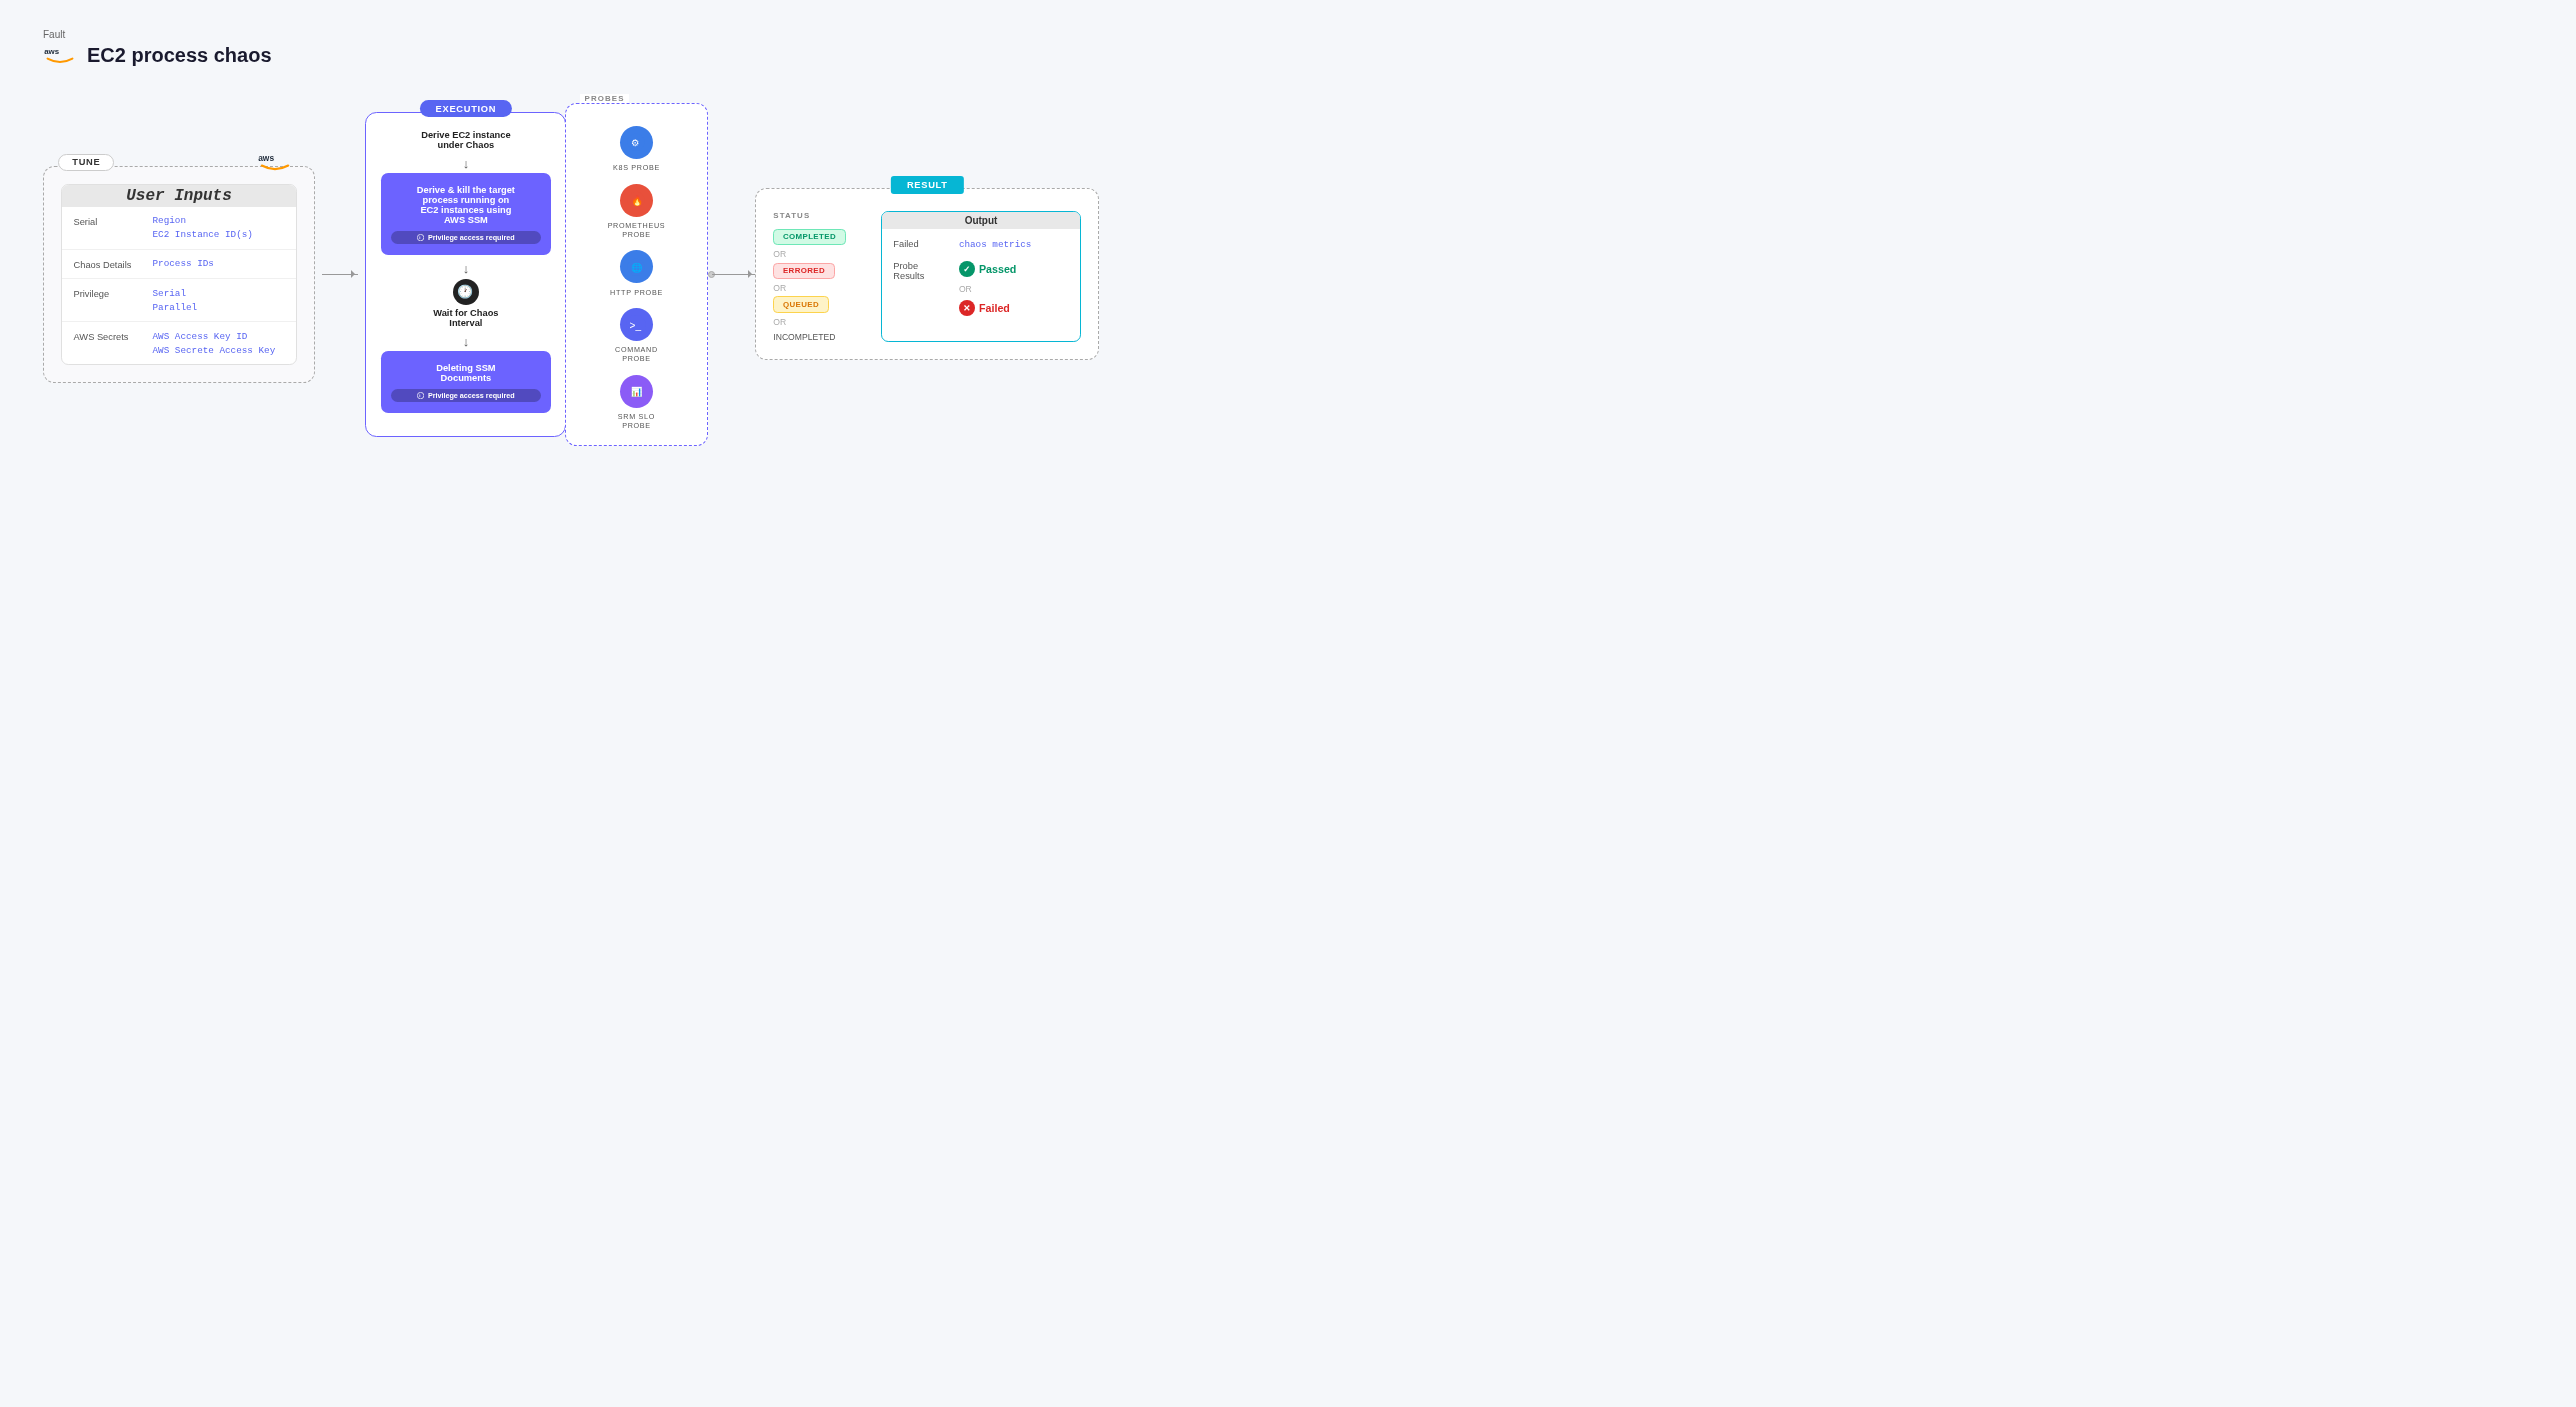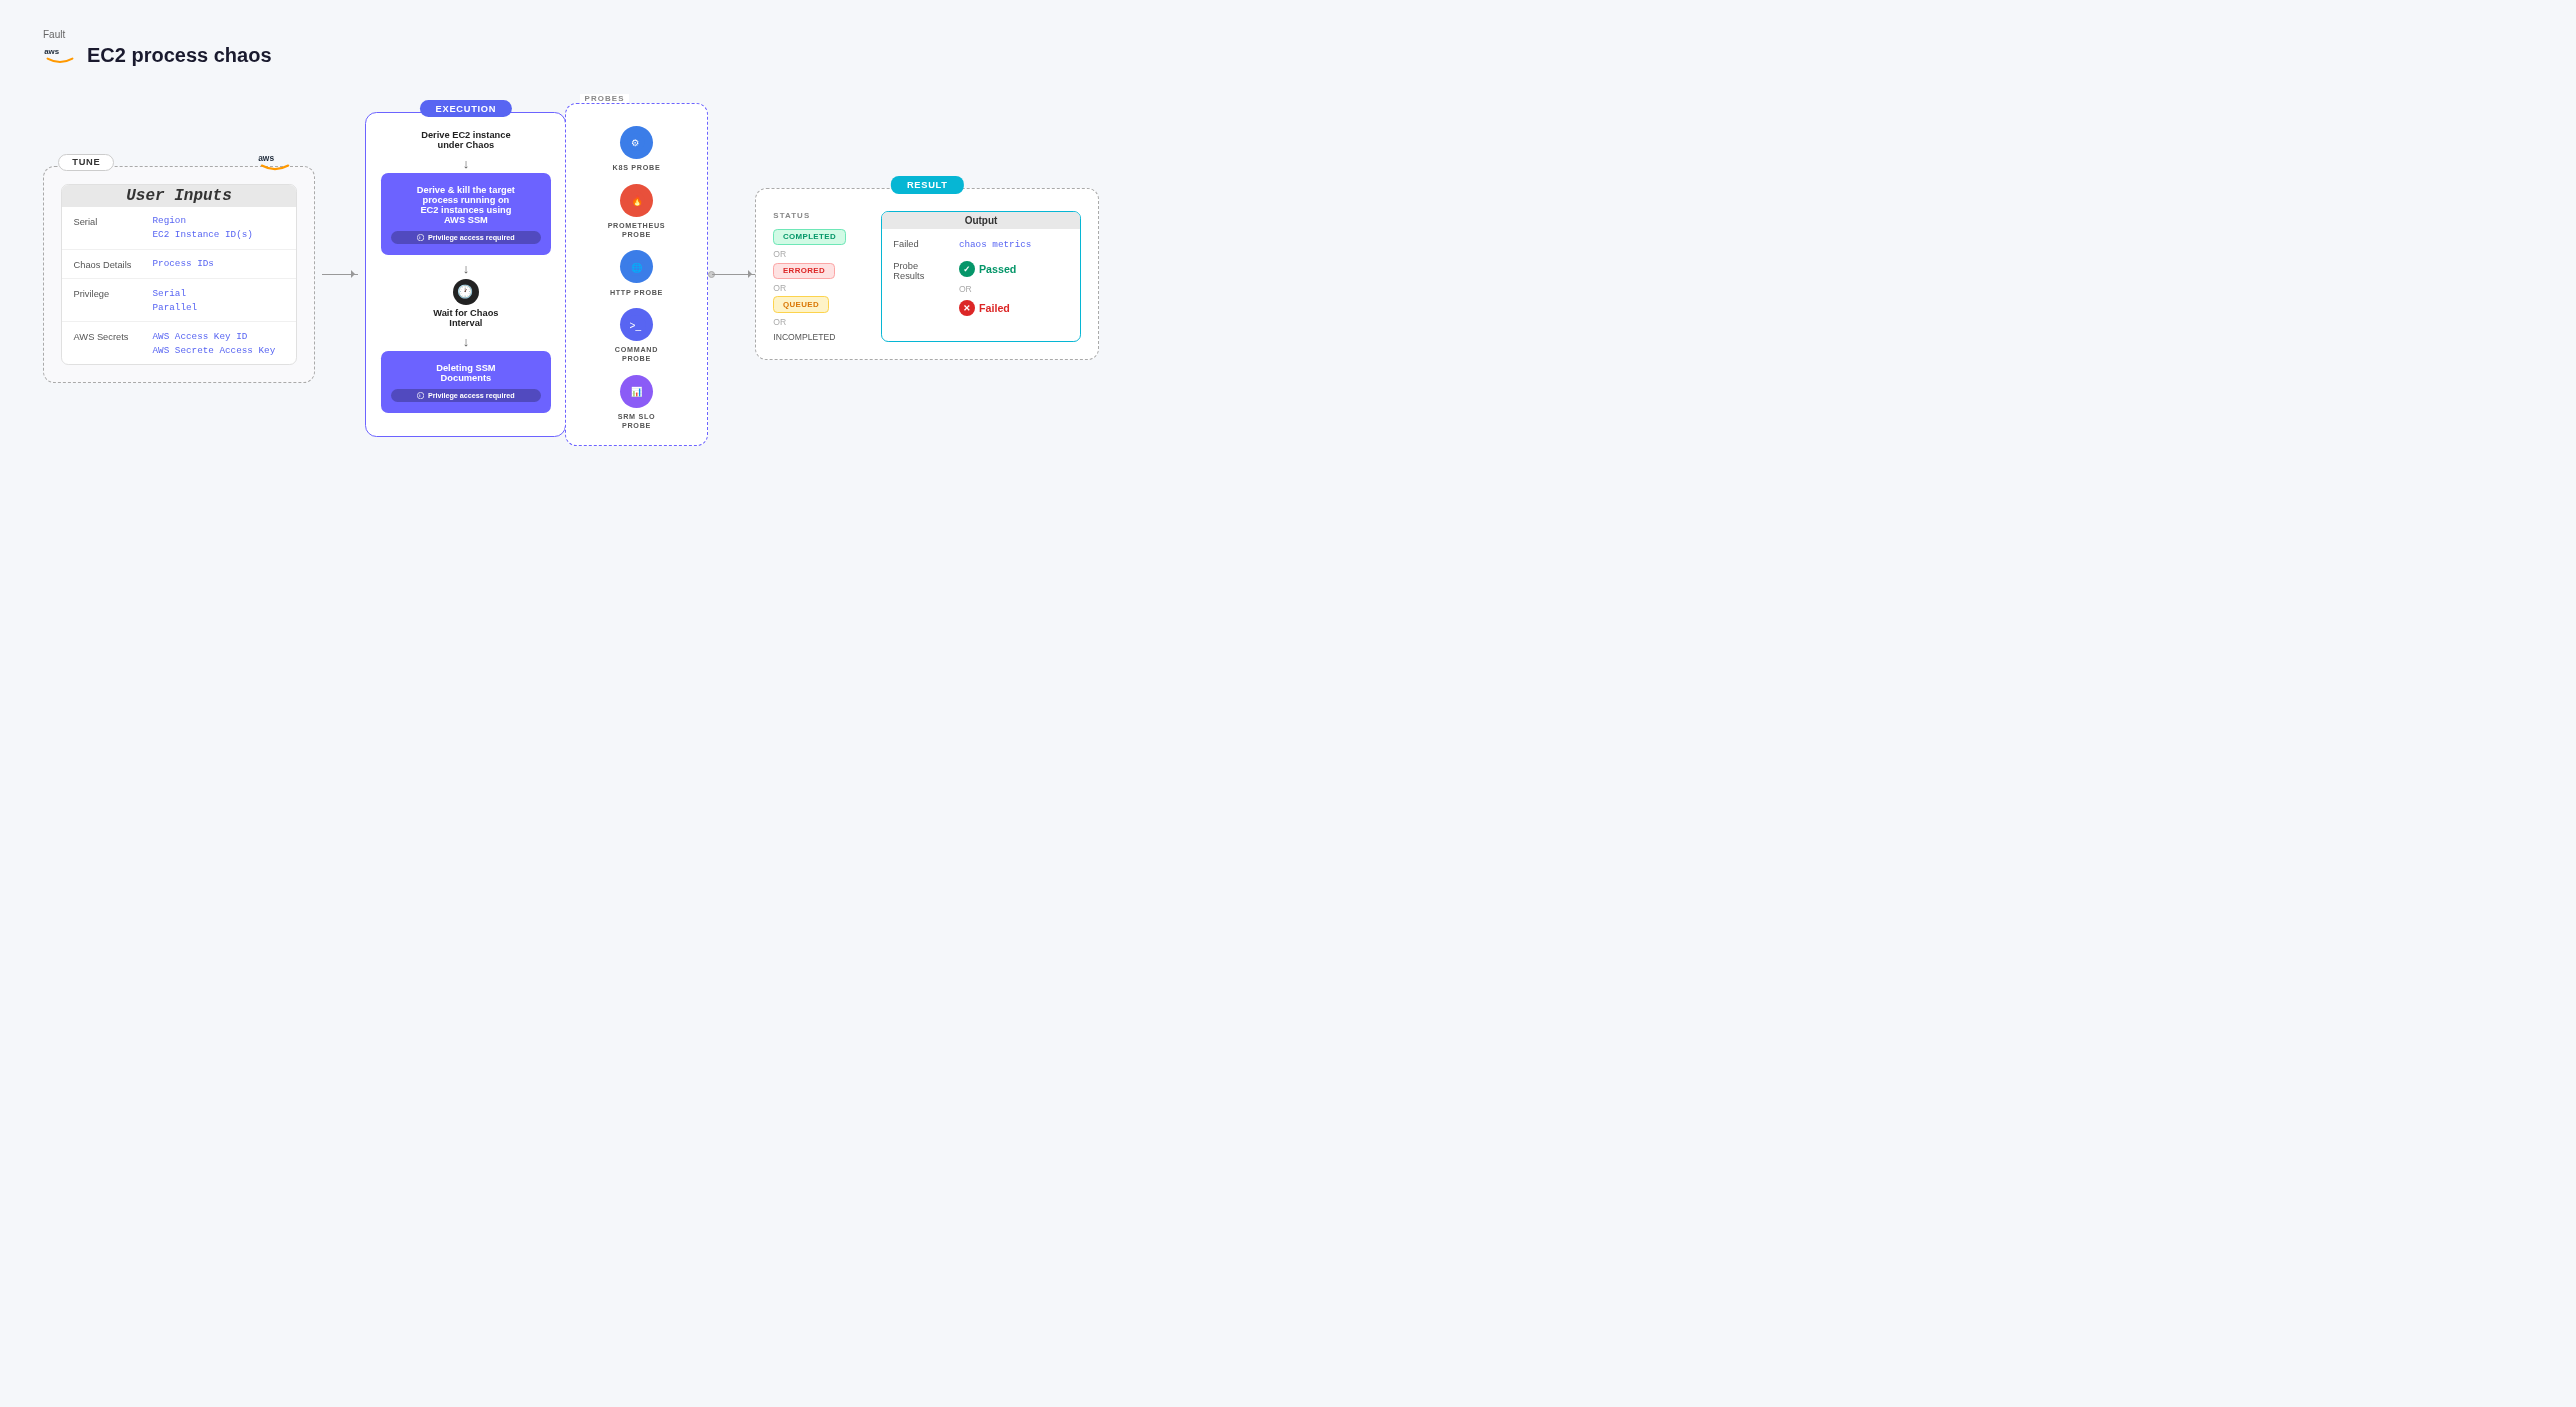--- a/index.html
+++ b/index.html
@@ -236,21 +236,21 @@
       align-items: center;
       justify-content: center;
     }
     .probe-icon-k8s { background: #3b7de8; }
     .probe-icon-prom { background: #e8503b; }
     .probe-icon-http { background: #3b7de8; }
     .probe-icon-cmd { background: #5865f2; }
     .probe-icon-srm { background: #8b5cf6; }
     .probe-name {
       font-size: 7.2px;
-      font-weight: 700;
+      font-weight: 400;
       letter-spacing: 0.7px;
       color: #555;
       text-align: center;
     }
     
     .long-arrow {
       display: flex;
       align-items: center;
     }
     .long-arrow-line {
@@ -286,21 +286,21 @@
       display: flex;
       gap: 21.5px;
     }
     .result-label {
       position: absolute;
       top: -13px;
       left: 50%;
       transform: translateX(-50%);
       background: #06b6d4;
       color: white;
-      border-radius: 8px;
+      border-radius: 3px;
       padding: 3.6px 15.8px;
       font-size: 9.3px;
       font-weight: 700;
       letter-spacing: 0.7px;
       white-space: nowrap;
     }
     .status-section {
       min-width: 86px;
     }
     .status-title {

